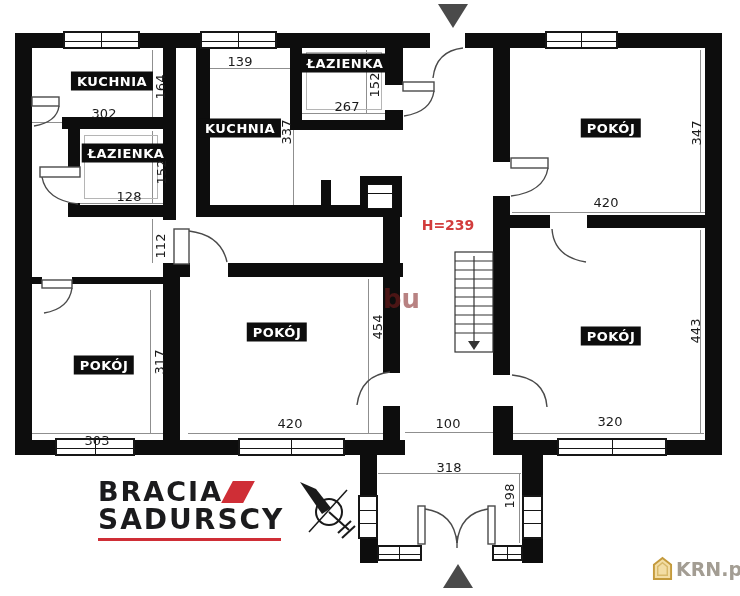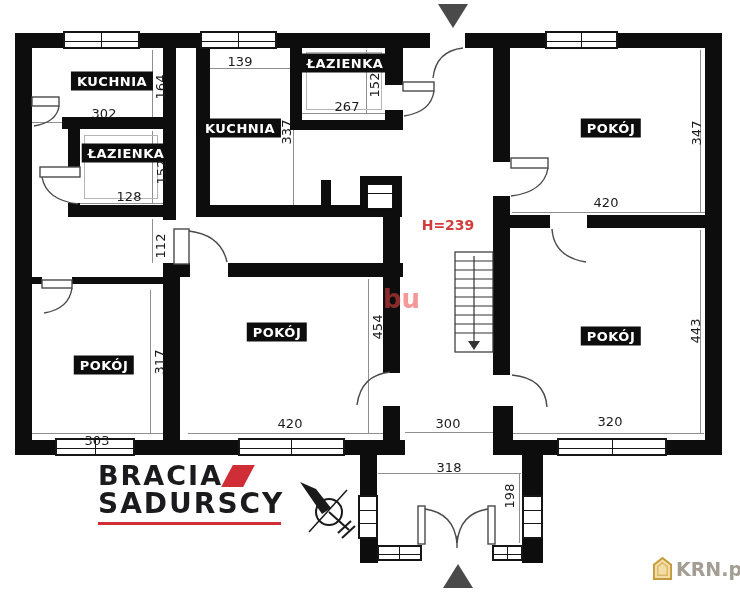--- a/index.html
+++ b/index.html
@@ -19,23 +19,23 @@
   .dim{position:absolute;z-index:5;font-size:13px;color:#1a1a1a;white-space:nowrap;
        transform:translate(-50%,-50%);}
   .dimv{position:absolute;z-index:5;font-size:13px;color:#1a1a1a;white-space:nowrap;
        transform:translate(-50%,-50%) rotate(-90deg);}
   .hnote{position:absolute;z-index:5;font-size:14px;font-weight:bold;color:#d23c3c;
        transform:translate(-50%,-50%);}
   .rlabel{position:absolute;z-index:5;background:#0d0d0d;color:#fff;font-size:13px;font-weight:bold;
        letter-spacing:0.5px;padding:2px 6px;transform:translate(-50%,-50%);white-space:nowrap;}
   #doors{position:absolute;left:0;top:0;z-index:4;pointer-events:none;}
   #wm{position:absolute;left:383px;top:284px;z-index:6;font-size:26px;font-weight:bold;
-      color:#ef4444;opacity:0.55;z-index:6;}
+      color:#7f1d1d;opacity:0.55;z-index:6;}
   #brand{position:absolute;left:98px;top:462px;z-index:5;color:#1b1b1d;}
-  #brand .l1{font-size:27px;font-weight:bold;letter-spacing:2px;line-height:27px;display:inline-block;}
+  #brand .l1{font-size:27px;font-weight:bold;letter-spacing:2px;line-height:27px;display:inline-block;margin-top:16px;}
   #brand .redslash{display:inline-block;width:22px;height:22px;background:#cf2e36;
       transform:skewX(-28deg);margin-left:4px;vertical-align:-2px;}
   #brand .l2{font-size:28px;font-weight:bold;letter-spacing:2px;line-height:30px;}
   #brand .rule{width:183px;height:3px;background:#cf2e36;margin-top:3px;}
   #brand .l3{font-size:12px;letter-spacing:5.5px;margin-top:4px;color:#232323;}
   #krn{position:absolute;left:652px;top:556px;z-index:5;display:flex;align-items:center;}
   #krn .t{font-size:19px;font-weight:bold;color:#a39d93;margin-left:3px;}
   .tri{position:absolute;width:0;height:0;z-index:5;}
 </style>
 </head>
@@ -204,21 +204,21 @@
   <div class="dimv" style="left:161px;top:172px">152</div>
   <div class="dim" style="left:129px;top:196px">128</div>
   <div class="dimv" style="left:160px;top:246px">112</div>
   <div class="dimv" style="left:159px;top:362px">317</div>
   <div class="dim" style="left:97px;top:440px">303</div>
   <div class="dimv" style="left:286px;top:132px">337</div>
   <div class="dim" style="left:347px;top:106px">267</div>
   <div class="dimv" style="left:374px;top:85px">152</div>
   <div class="dimv" style="left:377px;top:327px">454</div>
   <div class="dim" style="left:290px;top:423px">420</div>
-  <div class="dim" style="left:448px;top:423px">300</div>
+  <div class="dim" style="left:448px;top:423px">100</div>
   <div class="dimv" style="left:696px;top:133px">347</div>
   <div class="dim" style="left:606px;top:202px">420</div>
   <div class="dimv" style="left:695px;top:331px">443</div>
   <div class="dim" style="left:610px;top:421px">320</div>
   <div class="dim" style="left:449px;top:467px">318</div>
   <div class="dimv" style="left:509px;top:496px">198</div>
   <div class="hnote" style="left:448px;top:225px">H=239</div>
 
   <div id="wm">bu</div>
 

